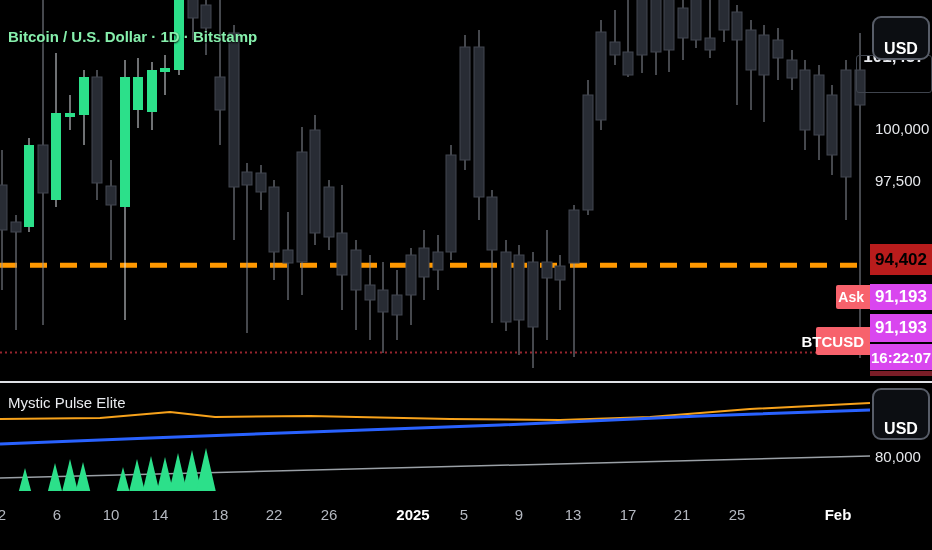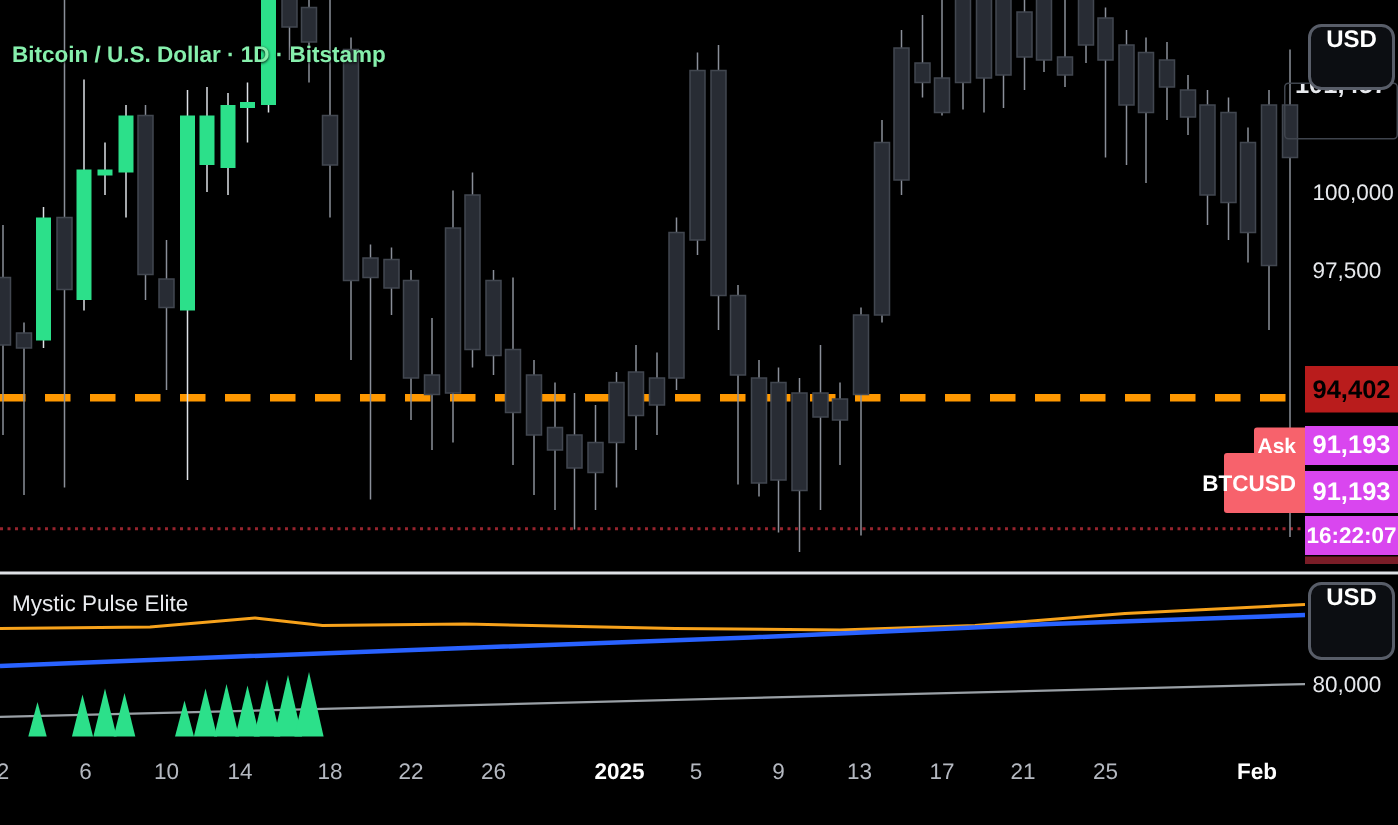--- a/index.html
+++ b/index.html
@@ -9,21 +9,21 @@
   #main-svg{top:0;}
   #sub-svg{top:383px;}
   .pane-divider{position:absolute;left:0;top:381px;width:932px;height:2px;background:#dfe1e6;z-index:4;}
   .chart-title{position:absolute;left:8px;top:28px;z-index:5;color:#86efac;font-size:15px;font-weight:bold;
                text-shadow:0 1px 2px #000;}
   .indicator-title{position:absolute;left:8px;top:394px;z-index:5;color:#e9ebef;font-size:15px;
                text-shadow:0 1px 2px #000;}
   
   .price-scale{position:absolute;left:870px;top:0;width:62px;height:550px;z-index:6;}
   .currency-btn{position:absolute;left:2px;width:54px;height:40px;background:#0c0e12;border:2px solid #585d68;
-                border-radius:9px;color:#fff;font-size:16px;font-weight:bold;display:flex;align-items:flex-start;
+                border-radius:9px;color:#fff;font-size:16px;font-weight:bold;display:flex;align-items:flex-end;
                 justify-content:center;z-index:9;cursor:pointer;}
   .btn-top{top:16px;}
   .btn-sub{top:388px;height:48px;}
   .clipped-box{position:absolute;left:-14px;top:55px;width:74px;height:36px;border:1px solid #3f444d;
                border-radius:3px;overflow:hidden;color:#e8eaee;font-size:17px;font-weight:bold;z-index:8;
                text-align:center;}
   .clipped-box span{display:block;margin-top:-9px;}
   .tick{position:absolute;left:5px;color:#e6e8ec;font-size:15px;z-index:7;}
   .tick-100k{top:120px;}
   .tick-975{top:172px;}
@@ -32,21 +32,21 @@
              font-size:17px;font-weight:bold;display:flex;align-items:center;justify-content:center;z-index:8;}
   .val-box{position:absolute;left:0;width:62px;background:#d946ef;color:#fff;font-size:17px;font-weight:bold;
            display:flex;align-items:center;justify-content:center;z-index:8;}
   .ask-val{top:284px;height:26px;}
   .sym-val{top:314px;height:28px;}
   .countdown{top:344px;height:26px;font-size:15px;}
   .dark-strip{position:absolute;left:0;top:371px;width:62px;height:5px;background:#7a1d27;z-index:7;}
   .tag-box{position:absolute;background:#F7626C;color:#fff;font-weight:bold;display:flex;align-items:center;
            justify-content:flex-end;z-index:7;border-radius:2px 0 0 2px;padding-right:6px;}
   .ask-tag{left:-34px;top:285px;width:28px;height:24px;font-size:14px;}
-  .sym-tag{left:-54px;top:302px;width:48px;height:40px;font-size:15px;}
+  .sym-tag{left:-54px;top:327px;width:48px;height:28px;font-size:15px;}
   
   .time-scale{position:absolute;left:0;top:497px;width:932px;height:53px;z-index:5;}
   .time-label{position:absolute;top:9px;transform:translateX(-50%);color:#b4b8c0;font-size:15px;white-space:nowrap;}
   .time-label.major{color:#ffffff;font-weight:bold;}
 </style>
 </head>
 <body>
 
 <div class="app">
 

